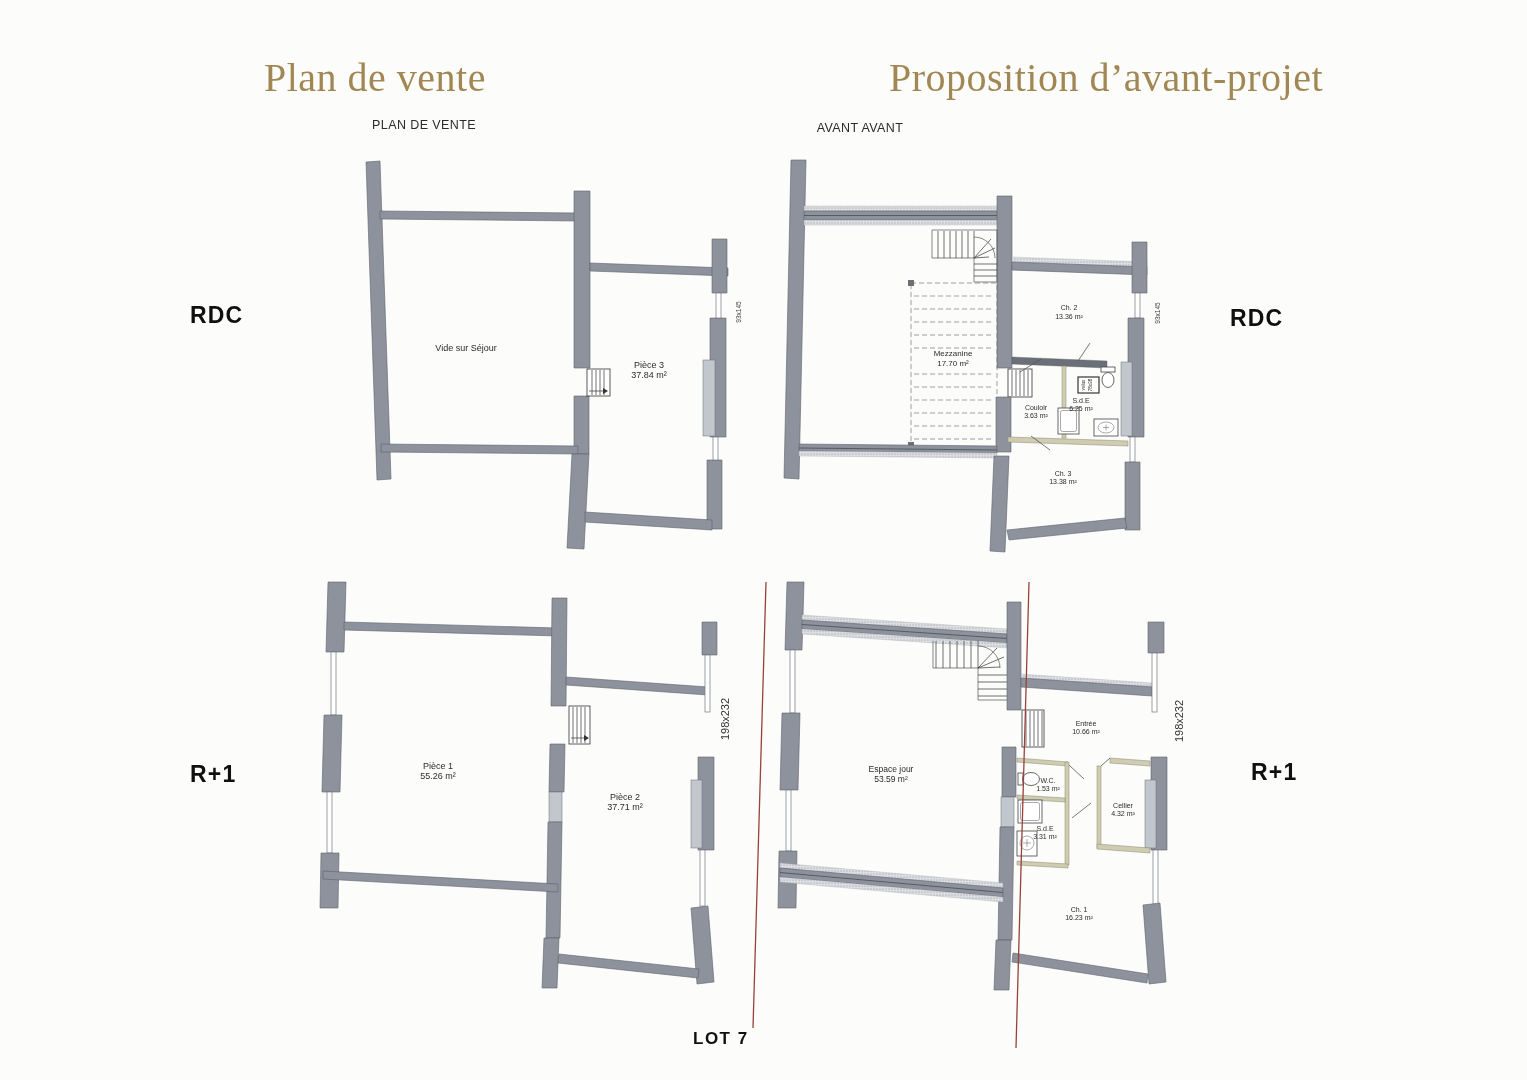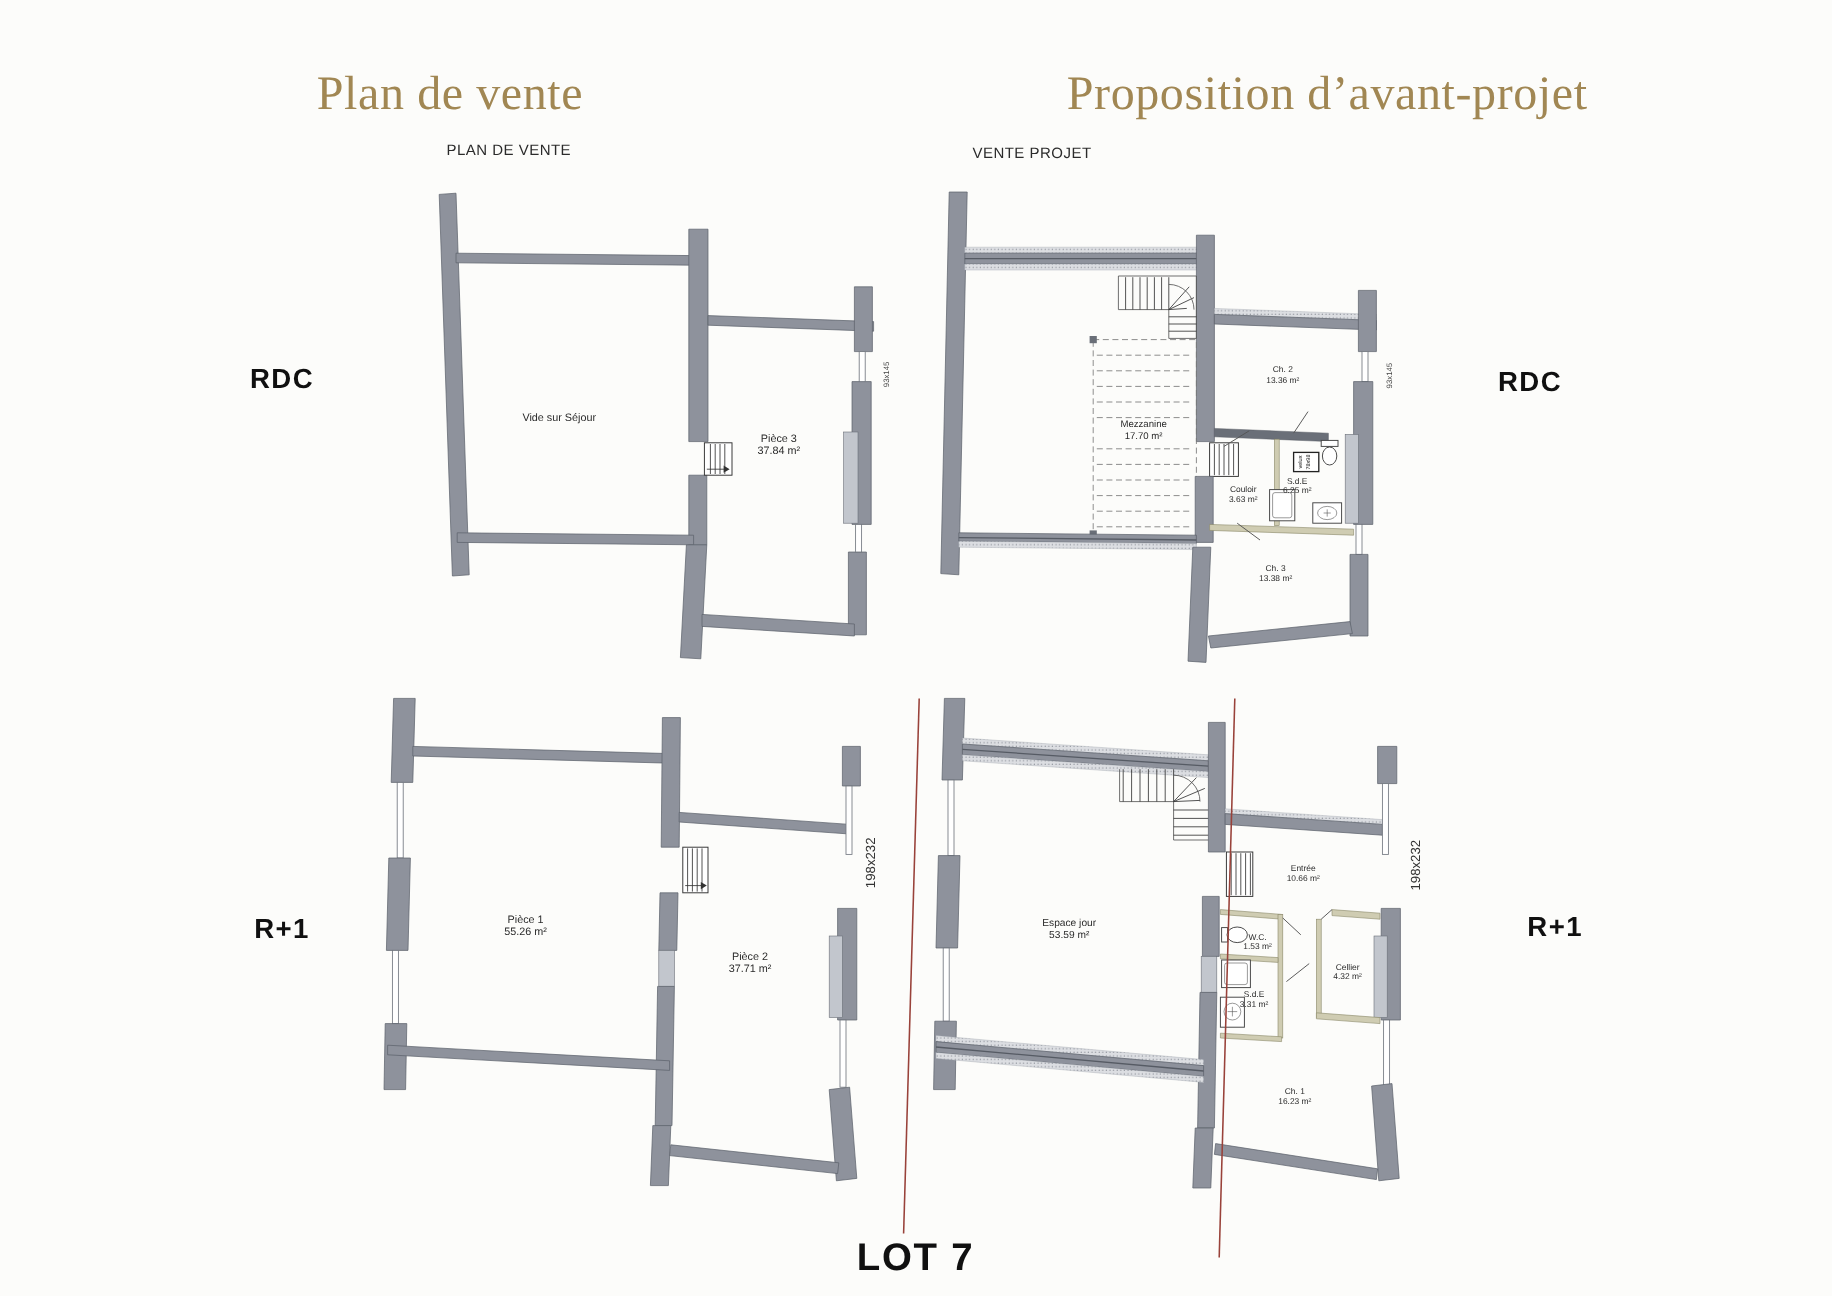--- a/index.html
+++ b/index.html
@@ -6,22 +6,22 @@
   body{
     width:1527px;height:1080px;position:relative;overflow:hidden;
     background:#fcfcfa;font-family:"Liberation Sans",sans-serif;
   }
   .abs{position:absolute}
   .title{
     font-family:"Liberation Serif",serif;color:#a18753;
     font-size:40px;font-weight:500;text-align:center;letter-spacing:.5px;white-space:nowrap;
   }
   .subtitle{font-size:12.5px;color:#2b2b2b;text-align:center;letter-spacing:.4px;white-space:nowrap}
-  .floor{font-size:23px;font-weight:bold;color:#101010;text-align:center;letter-spacing:1.2px;white-space:nowrap}
-  .lot{font-size:32px;font-weight:bold;color:#101010;text-align:center;letter-spacing:1.5px;white-space:nowrap}
+  .floor{font-size:23px;font-weight:bold;color:#101010;text-align:left;letter-spacing:1.2px;white-space:nowrap}
+  .lot{font-size:17px;font-weight:bold;color:#101010;text-align:left;letter-spacing:1.5px;white-space:nowrap}
   svg{position:absolute;left:0;top:0}
   .w{fill:#8e929c;stroke:#5c616b;stroke-width:.6}
   .wl{fill:#c2c6cd;stroke:#6a6f78;stroke-width:.5}
   .spk{fill:url(#spk);stroke:#9aa0a8;stroke-width:.3}
   .winr{fill:#ffffff;stroke:#72777f;stroke-width:.7}
   .bg{fill:#cfccb2;stroke:#8a8868;stroke-width:.5}
   .dk{fill:#6a6f78;stroke:#565b64;stroke-width:.4}
   .stairbox{fill:#ffffff;stroke:#333;stroke-width:.8}
   .sl{stroke:#333;stroke-width:.7;fill:none}
   .so{stroke:#555;stroke-width:.7;fill:none}
@@ -34,21 +34,21 @@
   text{font-family:"Liberation Sans",sans-serif;fill:#2b2b2b;text-anchor:middle}
   .t9{font-size:9px}.t85{font-size:8.5px}.t8{font-size:8px}.t7{font-size:7px}
   .t65{font-size:6.5px;fill:#444}.t11{font-size:11px;fill:#333}.t45{font-size:4.6px;fill:#222}
 </style>
 </head>
 <body>
 
 <div class="abs title" style="left:230px;top:54px;width:290px">Plan de vente</div>
 <div class="abs title" style="left:856px;top:54px;width:500px">Proposition d’avant-projet</div>
 <div class="abs subtitle" style="left:348px;top:118px;width:152px">PLAN DE VENTE</div>
-<div class="abs subtitle" style="left:785px;top:121px;width:150px">VENTE PROJET</div>
+<div class="abs subtitle" style="left:785px;top:121px;width:150px">AVANT AVANT</div>
 
 <div class="abs floor" style="left:190px;top:302px;width:90px">RDC</div>
 <div class="abs floor" style="left:1230px;top:305px;width:90px">RDC</div>
 <div class="abs floor" style="left:190px;top:761px;width:90px">R+1</div>
 <div class="abs floor" style="left:1251px;top:759px;width:90px">R+1</div>
 
 <div class="abs lot" style="left:693px;top:1029px;width:140px">LOT 7</div>
 
 <svg width="1527" height="1080" viewBox="0 0 1527 1080">
   <defs>

